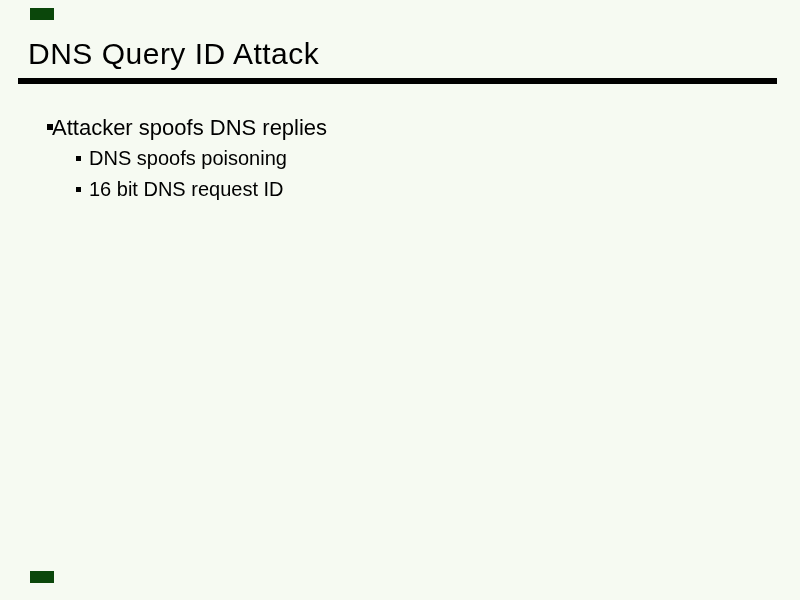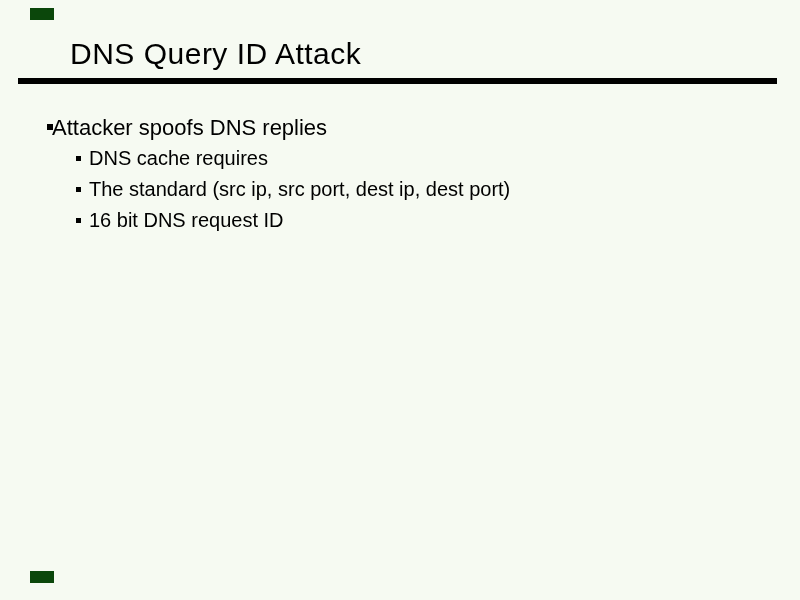--- a/index.html
+++ b/index.html
@@ -25,21 +25,20 @@
   .corner-marker.top { top: 8px; }
   .corner-marker.bottom { top: 571px; }
   .title {
     position: absolute;
     left: 28px;
     top: 39px;
     font-size: 30px;
     line-height: 1;
     letter-spacing: 0.5px;
     white-space: nowrap;
-    margin-left: 42px;
   }
   .title-rule {
     position: absolute;
     left: 18px;
     top: 78px;
     width: 759px;
     height: 6px;
     background: var(--title-rule, #000000);
   }
   .bullets {
@@ -91,28 +90,24 @@
 
   <div class="bullets">
 
     <div class="row lvl1">
       <span class="sq"></span>
       <span>Attacker spoofs DNS replies</span>
     </div>
 
     <div class="row lvl2">
       <span class="sq"></span>
-      <span>DNS cache requires</span>
+      <span>DNS spoofs poisoning</span>
     </div>
 
 
-    <div class="row lvl2">
-      <span class="sq"></span>
-      <span>The standard (src ip, src port, dest ip, dest port)</span>
-    </div>
 
     <div class="row lvl2">
       <span class="sq"></span>
       <span>16 bit DNS request ID</span>
     </div>
 
   </div>
 
   <div class="corner-marker bottom"></div>
 

